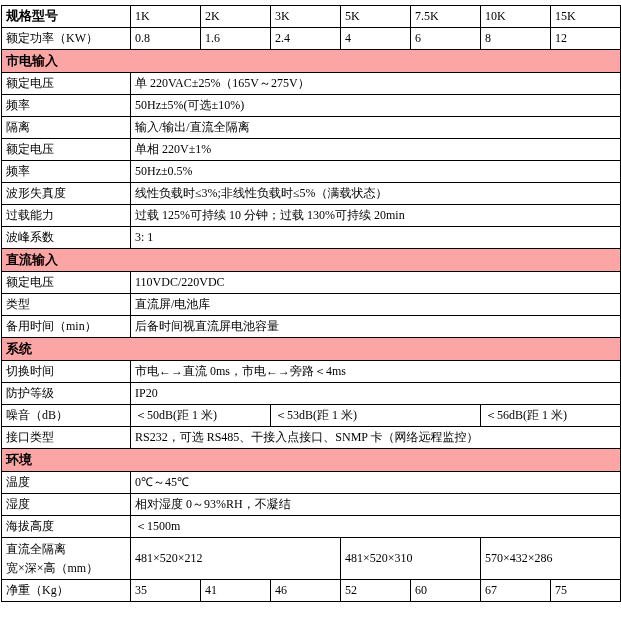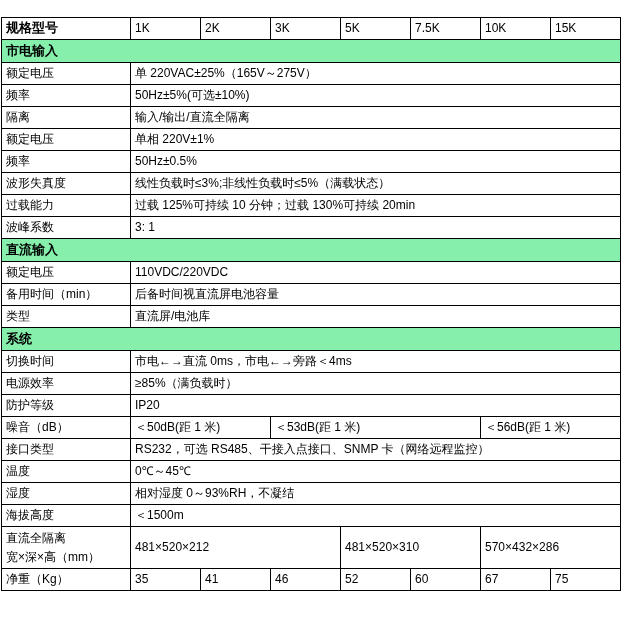--- a/index.html
+++ b/index.html
@@ -7,40 +7,40 @@
     padding: 0;
     background: #ffffff;
     width: 621px;
     height: 642px;
     overflow: hidden;
   }
   table.spec {
     border-collapse: collapse;
     table-layout: fixed;
     width: 619px;
-    margin: 17px 0 0 1px;
-    font-family: Liberation Sans, sans-serif;
+    margin: 5px 0 0 1px;
+    font-family: Liberation Serif, serif;
     font-size: 12px;
     color: #000000;
   }
   td {
     border: 1px solid #000000;
     padding: 0 4px;
     height: 21px;
     overflow: hidden;
     white-space: nowrap;
     line-height: 1.1;
   }
   td.label {
     text-align: left;
   }
   td.val {
   }
   tr.section-row td {
-    background: #86efac;
+    background: #fca5a5;
     font-weight: bold;
     height: 22px;
     font-size: 13px;
   }
   tr.model-row td.label {
     font-weight: bold;
     font-size: 13px;
   }
   tr.dim-row td {
     height: 41px;
@@ -70,20 +70,30 @@
       <td class="label">规格型号</td>
       <td class="val">1K</td>
       <td class="val">2K</td>
       <td class="val">3K</td>
       <td class="val">5K</td>
       <td class="val">7.5K</td>
       <td class="val">10K</td>
       <td class="val">15K</td>
     </tr>
 
+    <tr>
+      <td class="label">额定功率（KW）</td>
+      <td class="val">0.8</td>
+      <td class="val">1.6</td>
+      <td class="val">2.4</td>
+      <td class="val">4</td>
+      <td class="val">6</td>
+      <td class="val">8</td>
+      <td class="val">12</td>
+    </tr>
 
     <tr class="section-row">
       <td colspan="8">市电输入</td>
     </tr>
     <tr>
       <td class="label">额定电压</td>
       <td class="val" colspan="7">单 220VAC±25%（165V～275V）</td>
     </tr>
     <tr>
       <td class="label">频率</td>
@@ -116,54 +126,53 @@
     </tr>
 
     <tr class="section-row">
       <td colspan="8">直流输入</td>
     </tr>
     <tr>
       <td class="label">额定电压</td>
       <td class="val" colspan="7">110VDC/220VDC</td>
     </tr>
     <tr>
+      <td class="label">类型</td>
+      <td class="val" colspan="7">直流屏/电池库</td>
+    </tr>
+    <tr>
       <td class="label">备用时间（min）</td>
       <td class="val" colspan="7">后备时间视直流屏电池容量</td>
     </tr>
-    <tr>
-      <td class="label">类型</td>
-      <td class="val" colspan="7">直流屏/电池库</td>
-    </tr>
 
     <tr class="section-row">
       <td colspan="8">系统</td>
     </tr>
     <tr>
       <td class="label">切换时间</td>
       <td class="val" colspan="7">市电←→直流 0ms，市电←→旁路＜4ms</td>
-    </tr>
-    <tr>
-      <td class="label">电源效率</td>
-      <td class="val" colspan="7">≥85%（满负载时）</td>
     </tr>
     <tr>
       <td class="label">防护等级</td>
       <td class="val" colspan="7">IP20</td>
     </tr>
     <tr>
       <td class="label">噪音（dB）</td>
       <td class="val" colspan="2">＜50dB(距 1 米)</td>
       <td class="val" colspan="3">＜53dB(距 1 米)</td>
       <td class="val" colspan="2">＜56dB(距 1 米)</td>
     </tr>
     <tr>
       <td class="label">接口类型</td>
       <td class="val" colspan="7">RS232，可选 RS485、干接入点接口、SNMP 卡（网络远程监控）</td>
     </tr>
 
+    <tr class="section-row">
+      <td colspan="8">环境</td>
+    </tr>
     <tr>
       <td class="label">温度</td>
       <td class="val" colspan="7">0℃～45℃</td>
     </tr>
     <tr>
       <td class="label">湿度</td>
       <td class="val" colspan="7">相对湿度 0～93%RH，不凝结</td>
     </tr>
     <tr>
       <td class="label">海拔高度</td>

